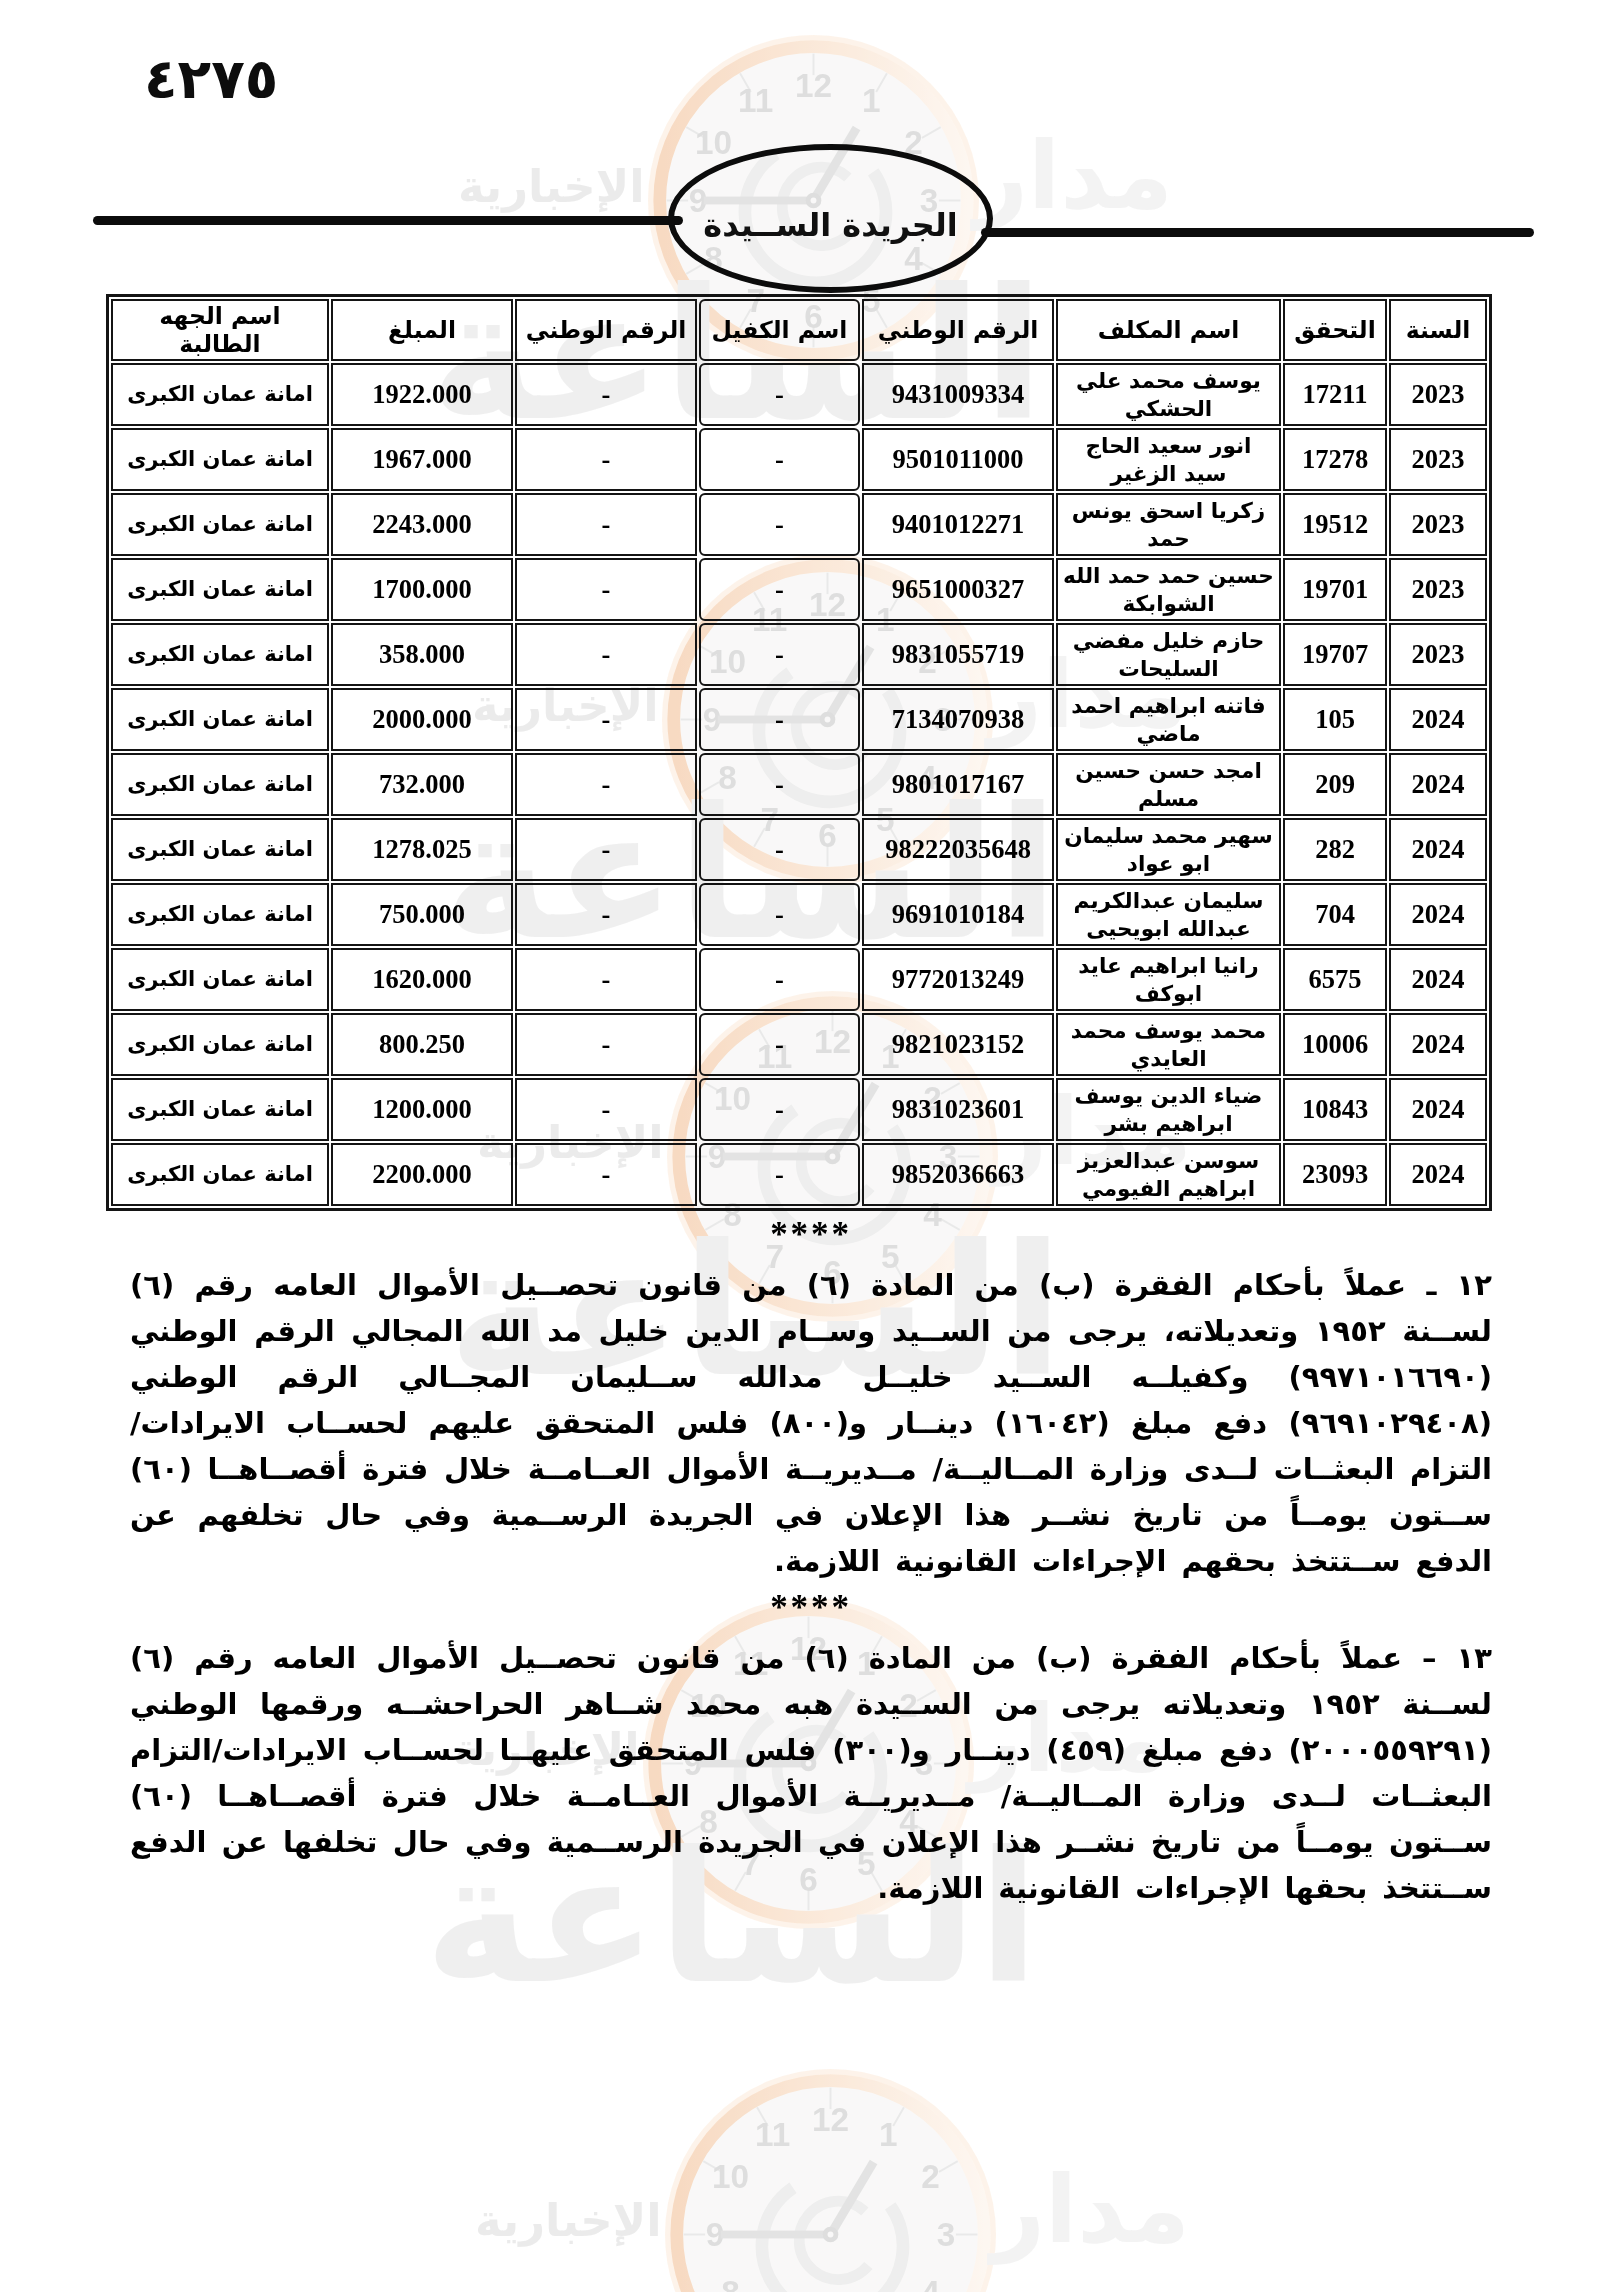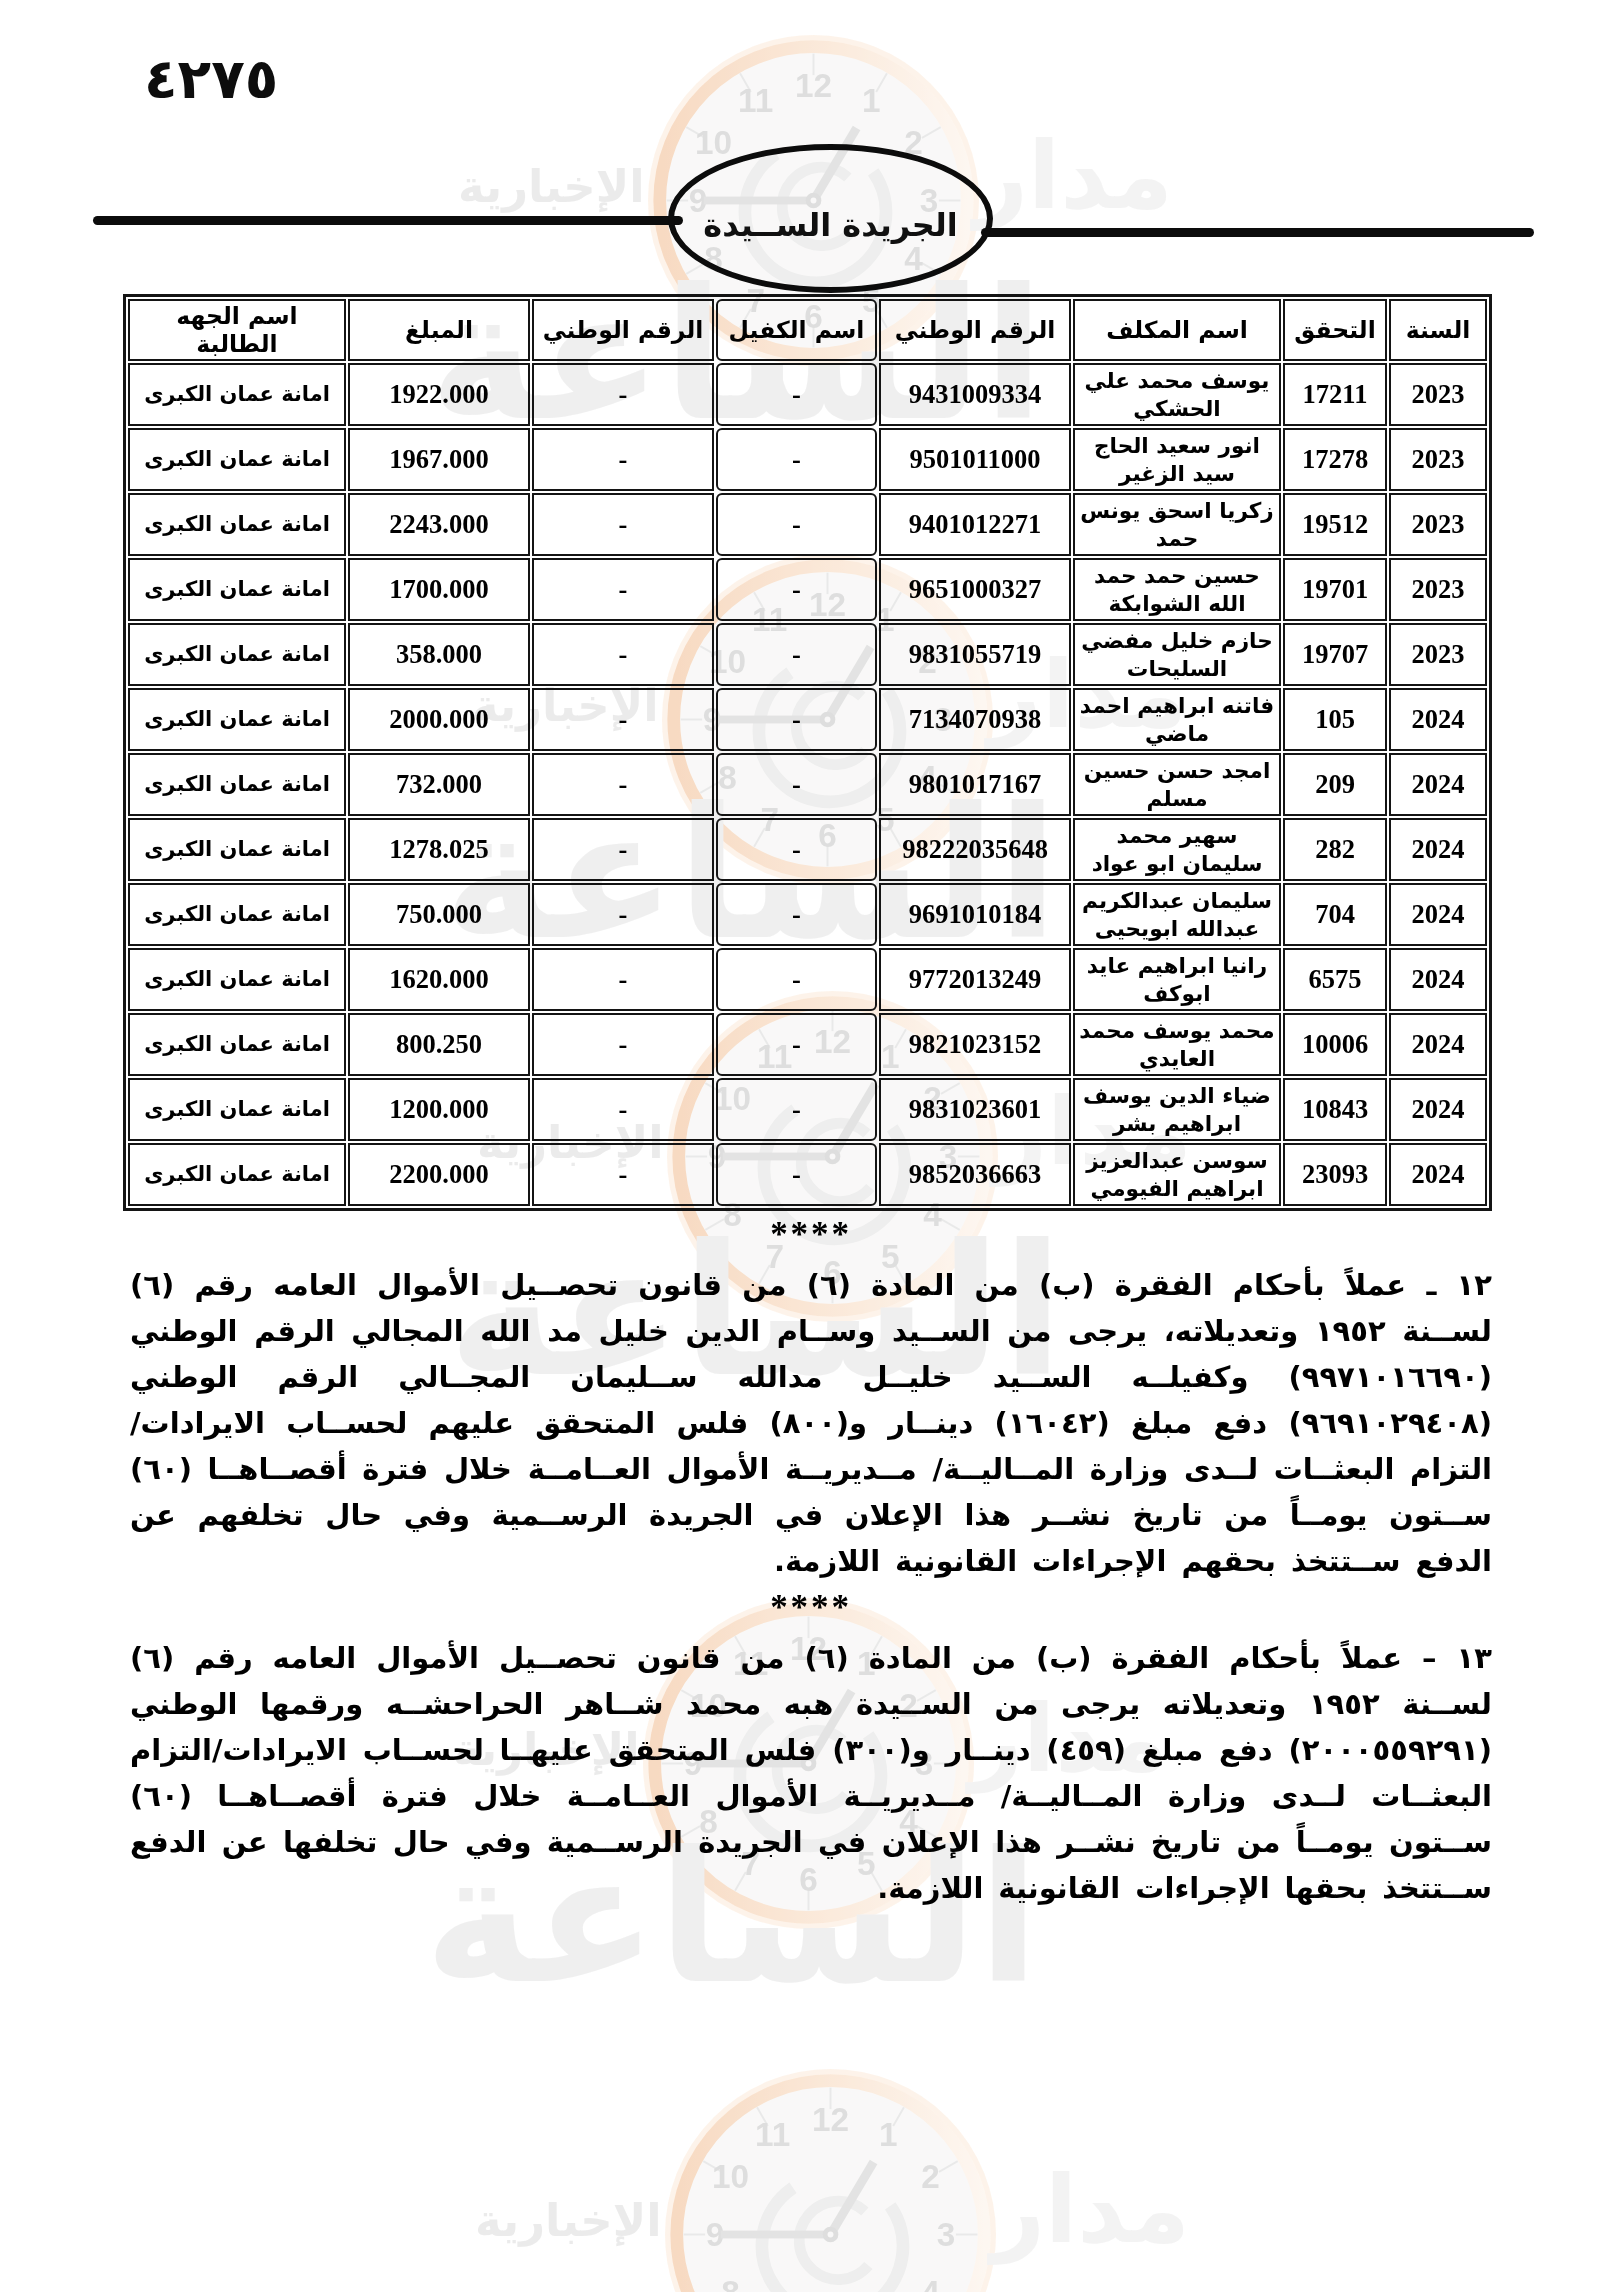--- a/index.html
+++ b/index.html
@@ -20,21 +20,21 @@
   .masthead-oval{position:absolute;left:668px;top:144px;width:325px;height:149px;border:6.9px solid #0c0c0c;border-radius:50%;box-sizing:border-box;display:flex;align-items:center;justify-content:center;padding-top:13.7px;z-index:2;}
   .masthead-oval span{font:bold 32px "DejaVu Sans",sans-serif;color:#101010;}
 
   
   .content{position:absolute;left:130px;top:294px;width:1362px;z-index:2;direction:rtl;}
 
   table.gz{border-collapse:separate;border-spacing:2px;border:3.9px solid #141414;width:100%;table-layout:fixed;background:transparent;}
   .gz th,.gz td{border:2px solid #141414;text-align:center;vertical-align:middle;color:#000;padding:1px 2.9px;overflow:hidden;box-sizing:border-box;}
   .gz th{height:37px;font:bold 23.5px "DejaVu Sans",sans-serif;}
   .gz td{height:63px;}
-  .c0{width:98px;} .c1{width:104px;} .c2{width:208px;margin-left:29px;} .c3{width:192px;}
+  .c0{width:98px;} .c1{width:104px;} .c2{width:225px;margin-left:29px;} .c3{width:192px;}
   .c4{width:161px;border-radius:6px;} .c5{width:182px;} .c6{width:182px;} .c7{width:218px;}
   td.num{font:bold 26.5px "Liberation Serif","DejaVu Serif",serif;}
   td.ar{font:bold 21.6px/1.28 "DejaVu Sans",sans-serif;}
   td.c7{font-size:21px;white-space:nowrap;}
 
   .stars{text-align:center;font:bold 35px "Liberation Serif","DejaVu Serif",serif;letter-spacing:2.9px;color:#000;height:41px;margin-top:3.9px;}
   .para{font:bold 29px/46px "DejaVu Sans",sans-serif;color:#000;text-align:justify;word-spacing:4.9px;margin:5.9px 0 0 0;}
 </style>
 </head>
 <body>

